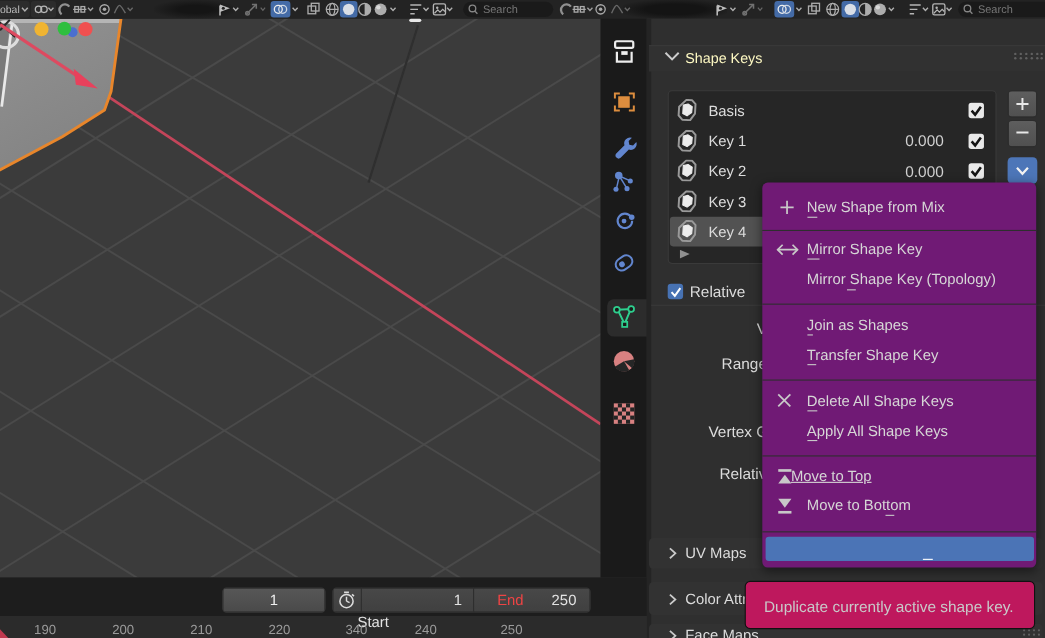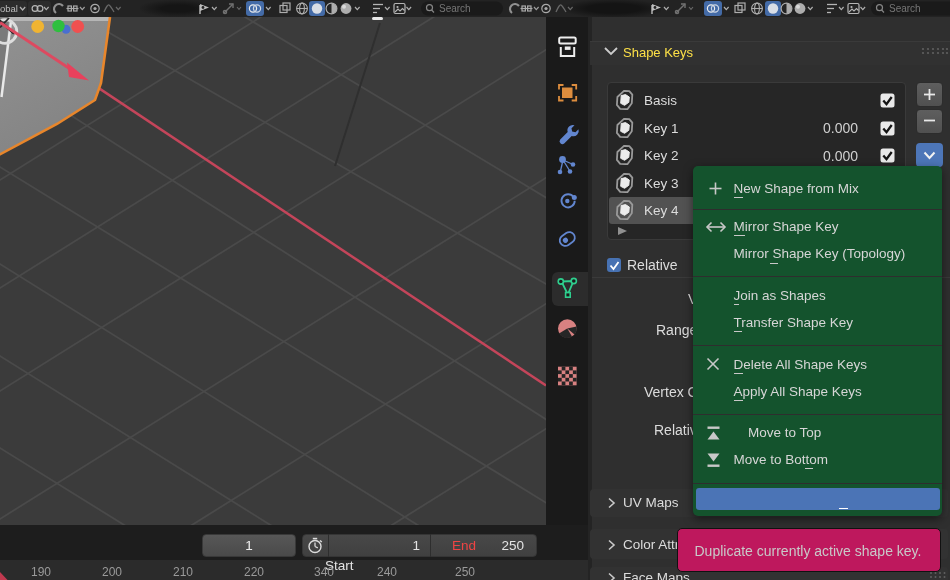--- a/index.html
+++ b/index.html
@@ -295,21 +295,21 @@
     </svg>
   </div>
 
   <div class="abs" id="panel" style="left:588px;top:17px;width:362px;height:563px;background:#2f2f2f;">
     <div class="abs" style="left:0;top:0;width:4px;height:563px;background:#242424;"></div>
 
     <div class="abs" style="left:2px;top:24px;width:360px;height:24px;background:#313131;border-top:1px solid #3a3a3a;"></div>
     <svg class="abs" width="30" height="12" style="left:15px;top:28px;">
       <path d="M 2 3 l 6 6 l 6 -6" stroke="#cccccc" stroke-width="1.8" fill="none"></path>
     </svg>
-    <div class="abs" style="left:35px;top:27.5px;font-size:13px;color:#fde047;">Shape Keys</div>
+    <div class="abs" style="left:35px;top:27.5px;font-size:13px;color:#fef9c3;">Shape Keys</div>
 
     <svg class="abs" width="28" height="12" style="left:333px;top:30px;">
       <g fill="#606060">
         <circle cx="2" cy="2" r="1.1"></circle>
           <circle cx="7" cy="2" r="1.1"></circle>
           <circle cx="12" cy="2" r="1.1"></circle>
           <circle cx="17" cy="2" r="1.1"></circle>
           <circle cx="22" cy="2" r="1.1"></circle>
           <circle cx="26" cy="2" r="1.1"></circle>
         <circle cx="2" cy="6" r="1.1"></circle>
@@ -459,35 +459,35 @@
     <span class="abs" style="left:165px;width:36px;text-align:center;">210</span>
     <span class="abs" style="left:236px;width:36px;text-align:center;">220</span>
     <span class="abs" style="left:306px;width:36px;text-align:center;">340</span>
     <span class="abs" style="left:377px;width:36px;text-align:left;">240</span>
     <span class="abs" style="left:447px;width:36px;text-align:center;">250</span>
   </div>
   <svg class="abs" width="14" height="14" style="left:0;top:566px;">
     <polygon points="0,6 7.5,14 0,14" fill="#c0394f"></polygon>
   </svg>
 
-  <div class="abs" id="menu" style="left:693px;top:166px;width:249px;height:350px;background:#14532d;border-radius:5px;box-shadow:0 3px 10px rgba(0,0,0,0.5);font-size:13.5px;color:#d6d6d6;">
+  <div class="abs" id="menu" style="left:693px;top:166px;width:249px;height:350px;background:#701a75;border-radius:5px;box-shadow:0 3px 10px rgba(0,0,0,0.5);font-size:13.5px;color:#d6d6d6;">
     <div class="abs" style="left:0;top:42.5px;width:249px;height:1px;background:#2e2e2e;"></div>
     <div class="abs" style="left:0;top:109.5px;width:249px;height:1px;background:#2e2e2e;"></div>
     <div class="abs" style="left:0;top:178.5px;width:249px;height:1px;background:#2e2e2e;"></div>
     <div class="abs" style="left:0;top:247.5px;width:249px;height:1px;background:#2e2e2e;"></div>
     <div class="abs" style="left:0;top:316.5px;width:249px;height:1px;background:#2e2e2e;"></div>
     <div class="abs" style="left:2.5px;top:321.7px;width:244.5px;height:22px;background:#4b74b6;border-radius:3px;"></div>
     <div class="abs" style="left:40.5px;top:13px;height:20px;line-height:20px;">New Shape from Mix</div>
     <div class="abs" style="left:40.5px;top:51px;height:20px;line-height:20px;">Mirror Shape Key</div>
     <div class="abs" style="left:40.5px;top:78.4px;height:20px;line-height:20px;">Mirror Shape Key (Topology)</div>
     <div class="abs" style="left:40.5px;top:119.7px;height:20px;line-height:20px;">Join as Shapes</div>
     <div class="abs" style="left:40.5px;top:188.5px;height:20px;line-height:20px;">Delete All Shape Keys</div>
     <div class="abs" style="left:40.5px;top:147px;height:20px;line-height:20px;">Transfer Shape Key</div>
     <div class="abs" style="left:40.5px;top:216px;height:20px;line-height:20px;">Apply All Shape Keys</div>
-    <div class="abs" style="left:55px;top:257px;height:20px;line-height:20px;">Move to Top</div>
+    <div class="abs" style="left:26px;top:257px;height:20px;line-height:20px;text-decoration:underline;">Move to Top</div>
     <div class="abs" style="left:40.5px;top:284px;height:20px;line-height:20px;">Move to Bottom</div>
     <svg class="abs" width="28" height="340" style="left:12px;top:0;">
       <g stroke="#c8c8c8" stroke-width="1.6" fill="none">
         <line x1="10.5" y1="16.5" x2="10.5" y2="28.5"></line>
           <line x1="4.5" y1="22.5" x2="16.5" y2="22.5"></line>
         <line x1="2" y1="61" x2="20" y2="61"></line>
         <path d="M 6.5 56.5 L 2 61 L 6.5 65.5"></path>
         <path d="M 15.5 56.5 L 20 61 L 15.5 65.5"></path>
         <line x1="2.5" y1="192.5" x2="13.5" y2="203.5"></line>
           <line x1="13.5" y1="192.5" x2="2.5" y2="203.5"></line>

